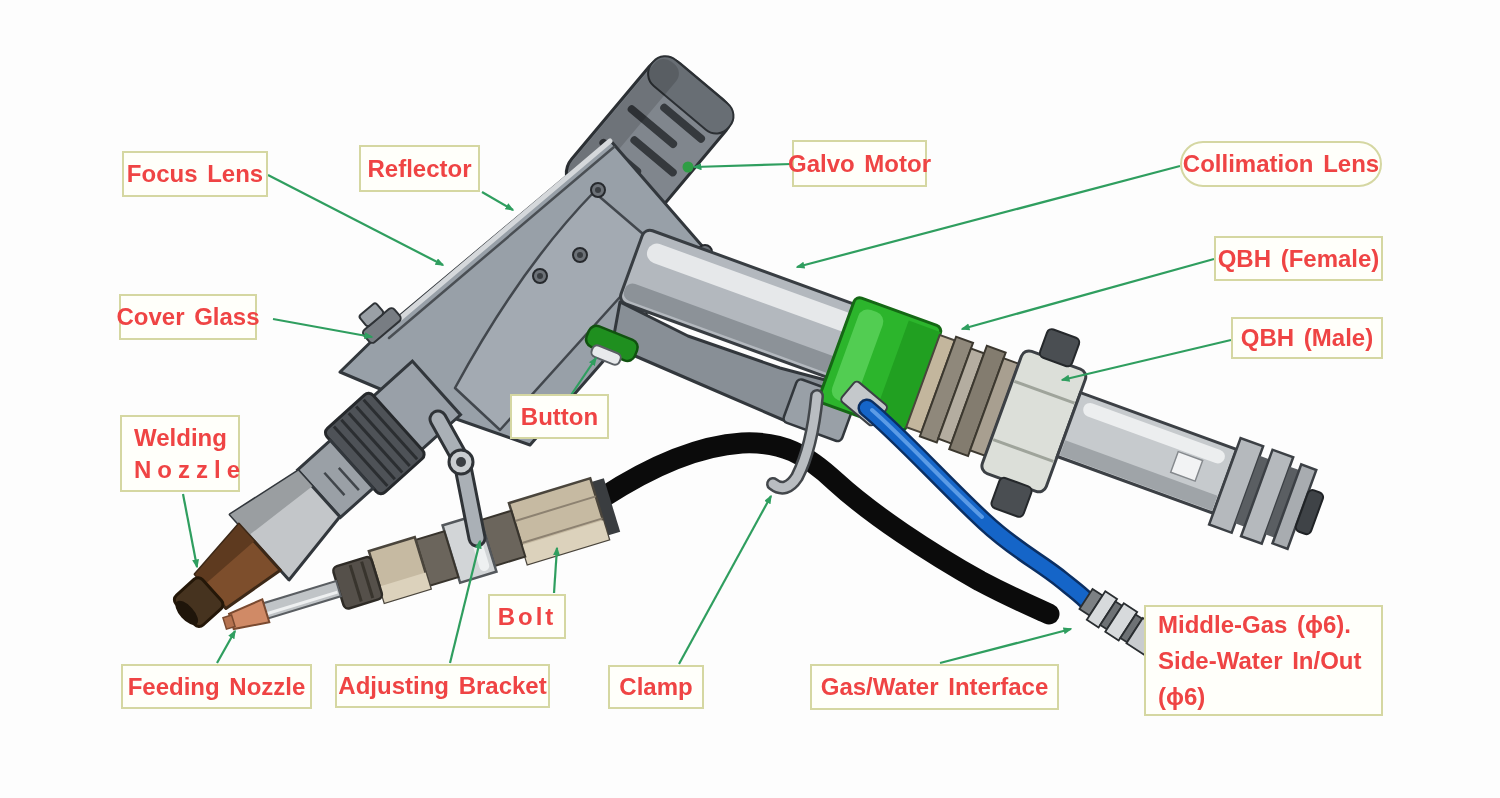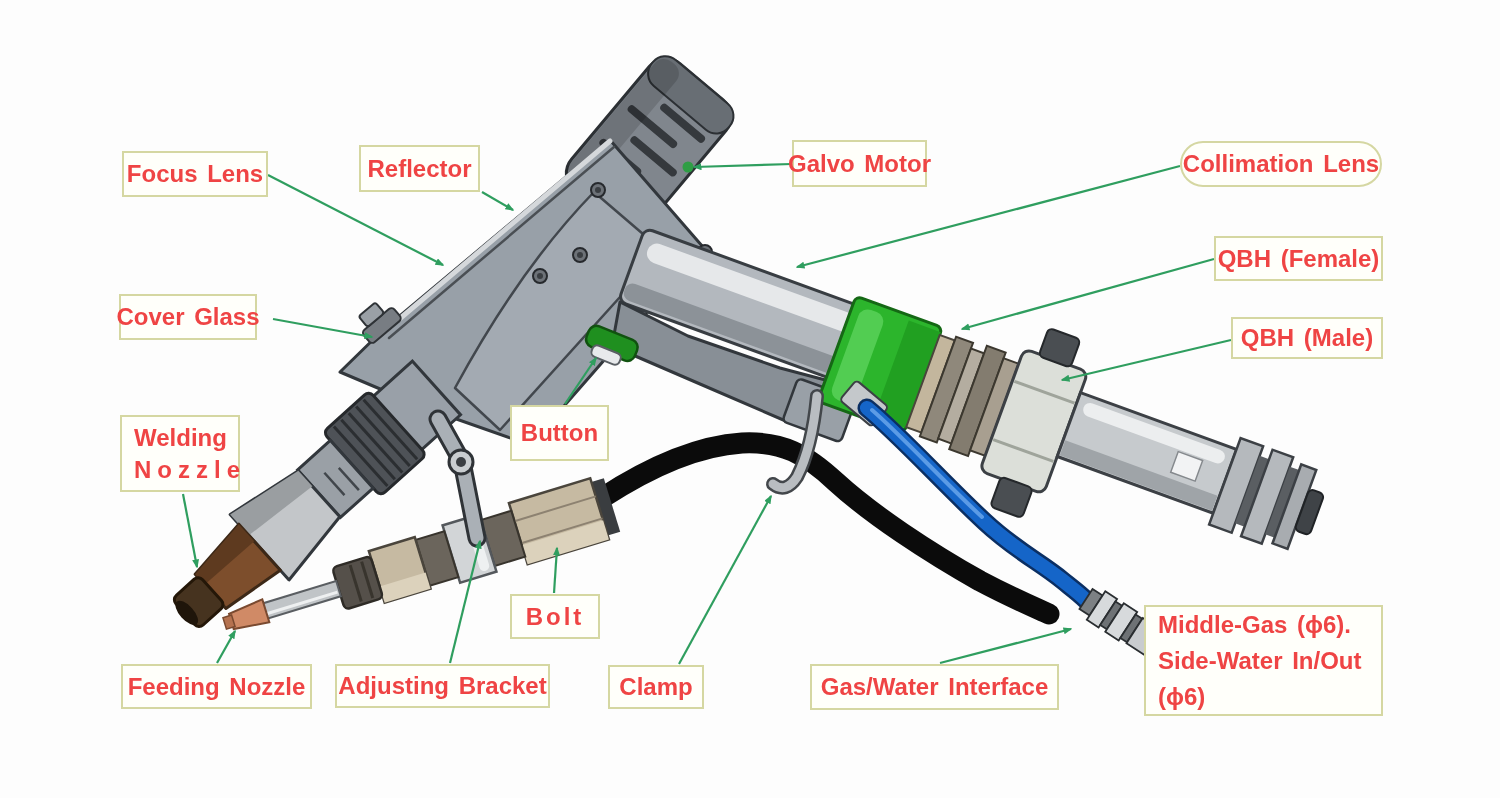--- a/index.html
+++ b/index.html
@@ -240,30 +240,30 @@
   </div>
 
   <div class="label" style="left:1231px;top:317px;width:152px;height:42px;text-align:right;">
     <span>QBH (Male)</span>
   </div>
 
   <div class="label" style="left:119px;top:294px;width:138px;height:46px;">
     <span>Cover Glass</span>
   </div>
 
-  <div class="label" style="left:510px;top:405px;width:99px;height:56px;">
+  <div class="label" style="left:510px;top:394px;width:99px;height:45px;">
     <span>Button</span>
   </div>
 
   <div class="label welding left-align" style="left:120px;top:415px;width:120px;height:77px;">
     <span>Welding</span>
     <span>Nozzle</span>
   </div>
 
-  <div class="label bolt-ls" style="left:510px;top:594px;width:90px;height:45px;">
+  <div class="label bolt-ls" style="left:488px;top:594px;width:78px;height:45px;">
     <span>Bolt</span>
   </div>
 
   <div class="label" style="left:121px;top:664px;width:191px;height:45px;">
     <span>Feeding Nozzle</span>
   </div>
 
   <div class="label" style="left:335px;top:664px;width:215px;height:44px;">
     <span>Adjusting Bracket</span>
   </div>

